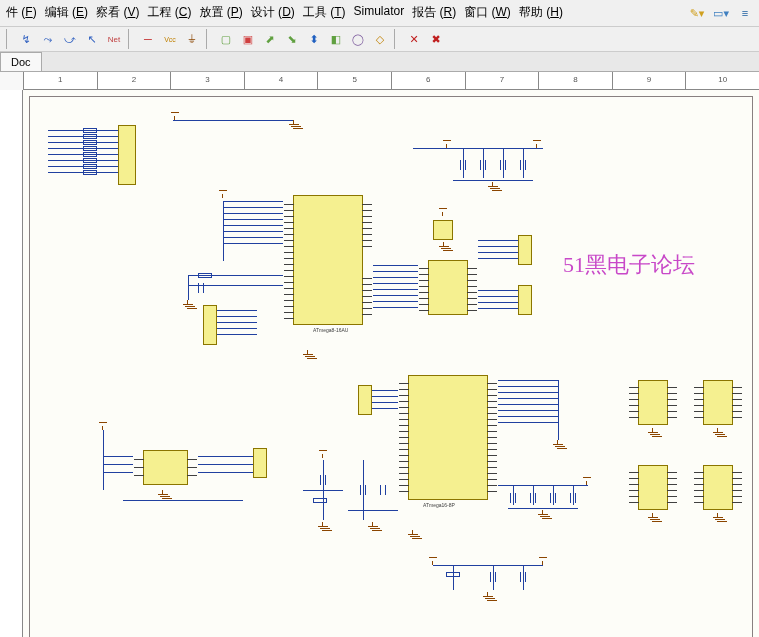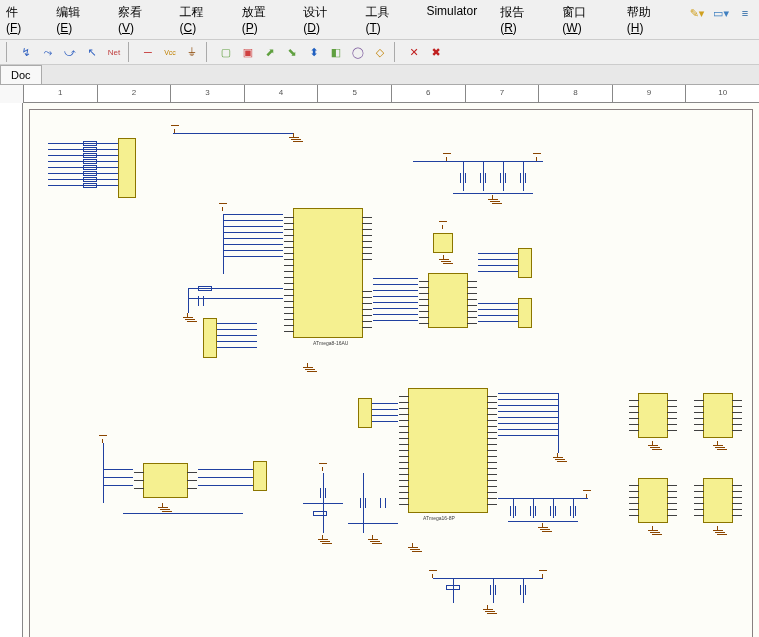--- a/index.html
+++ b/index.html
@@ -1,18 +1,18 @@
 <!DOCTYPE html>
 <html><head>
 <meta charset="utf-8">
 <style>
   * { box-sizing: border-box; margin: 0; padding: 0; }
   body { font-family: "Microsoft YaHei", Arial, sans-serif; font-size: 12px; background: #f0f0f0; width: 759px; height: 637px; overflow: hidden; }
   
-  .menubar { background: #f0f0f0; padding: 3px 4px; display: flex; gap: 19px; border-bottom: 1px solid #ccc; }
+  .menubar { background: #f0f0f0; padding: 3px 4px; display: flex; gap: 4px; border-bottom: 1px solid #ccc; }
   .menu-item { cursor: pointer; padding: 1px 2px; }
   .menu-key { text-decoration: underline; }
   
   .toolbar-row { background: #f0f0f0; padding: 2px 4px; display: flex; gap: 2px; align-items: center; border-bottom: 1px solid #ccc; }
   .toolbar-end { margin-left: auto; display: flex; gap: 4px; }
   .tb-btn { width: 20px; height: 20px; display: flex; align-items: center; justify-content: center; border: 1px solid transparent; cursor: pointer; font-size: 11px; }
   .tb-sep { width: 6px; height: 20px; border-left: 1px solid #aaa; margin: 0 2px; }
   
   .doc-tab-row { background: #e8e8e8; padding: 0; display: flex; border-bottom: 1px solid #aaa; }
   .doc-tab { background: #f8f8f8; padding: 3px 10px; border: 1px solid #aaa; border-bottom: none; font-size: 11px; cursor: pointer; }
@@ -109,20 +109,21 @@
     <div class="ruler-tick">7</div>
     <div class="ruler-tick">8</div>
     <div class="ruler-tick">9</div>
     <div class="ruler-tick">10</div>
   </div>
   <div class="ruler-v"></div>
 
   <div class="sheet">
     <div class="sheet-border"></div>
 
+    <div class="watermark" style="left:540px; top:160px;">51黑电子论坛</div>
 
     <div class="conn" style="left:95px; top:35px; width:18px; height:60px;"></div>
     <div class="wire-h" style="left:25px; top:40px; width:70px;"></div>
     <div class="wire-h" style="left:25px; top:46px; width:70px;"></div>
     <div class="wire-h" style="left:25px; top:52px; width:70px;"></div>
     <div class="wire-h" style="left:25px; top:58px; width:70px;"></div>
     <div class="wire-h" style="left:25px; top:64px; width:70px;"></div>
     <div class="wire-h" style="left:25px; top:70px; width:70px;"></div>
     <div class="wire-h" style="left:25px; top:76px; width:70px;"></div>
     <div class="wire-h" style="left:25px; top:82px; width:70px;"></div>

